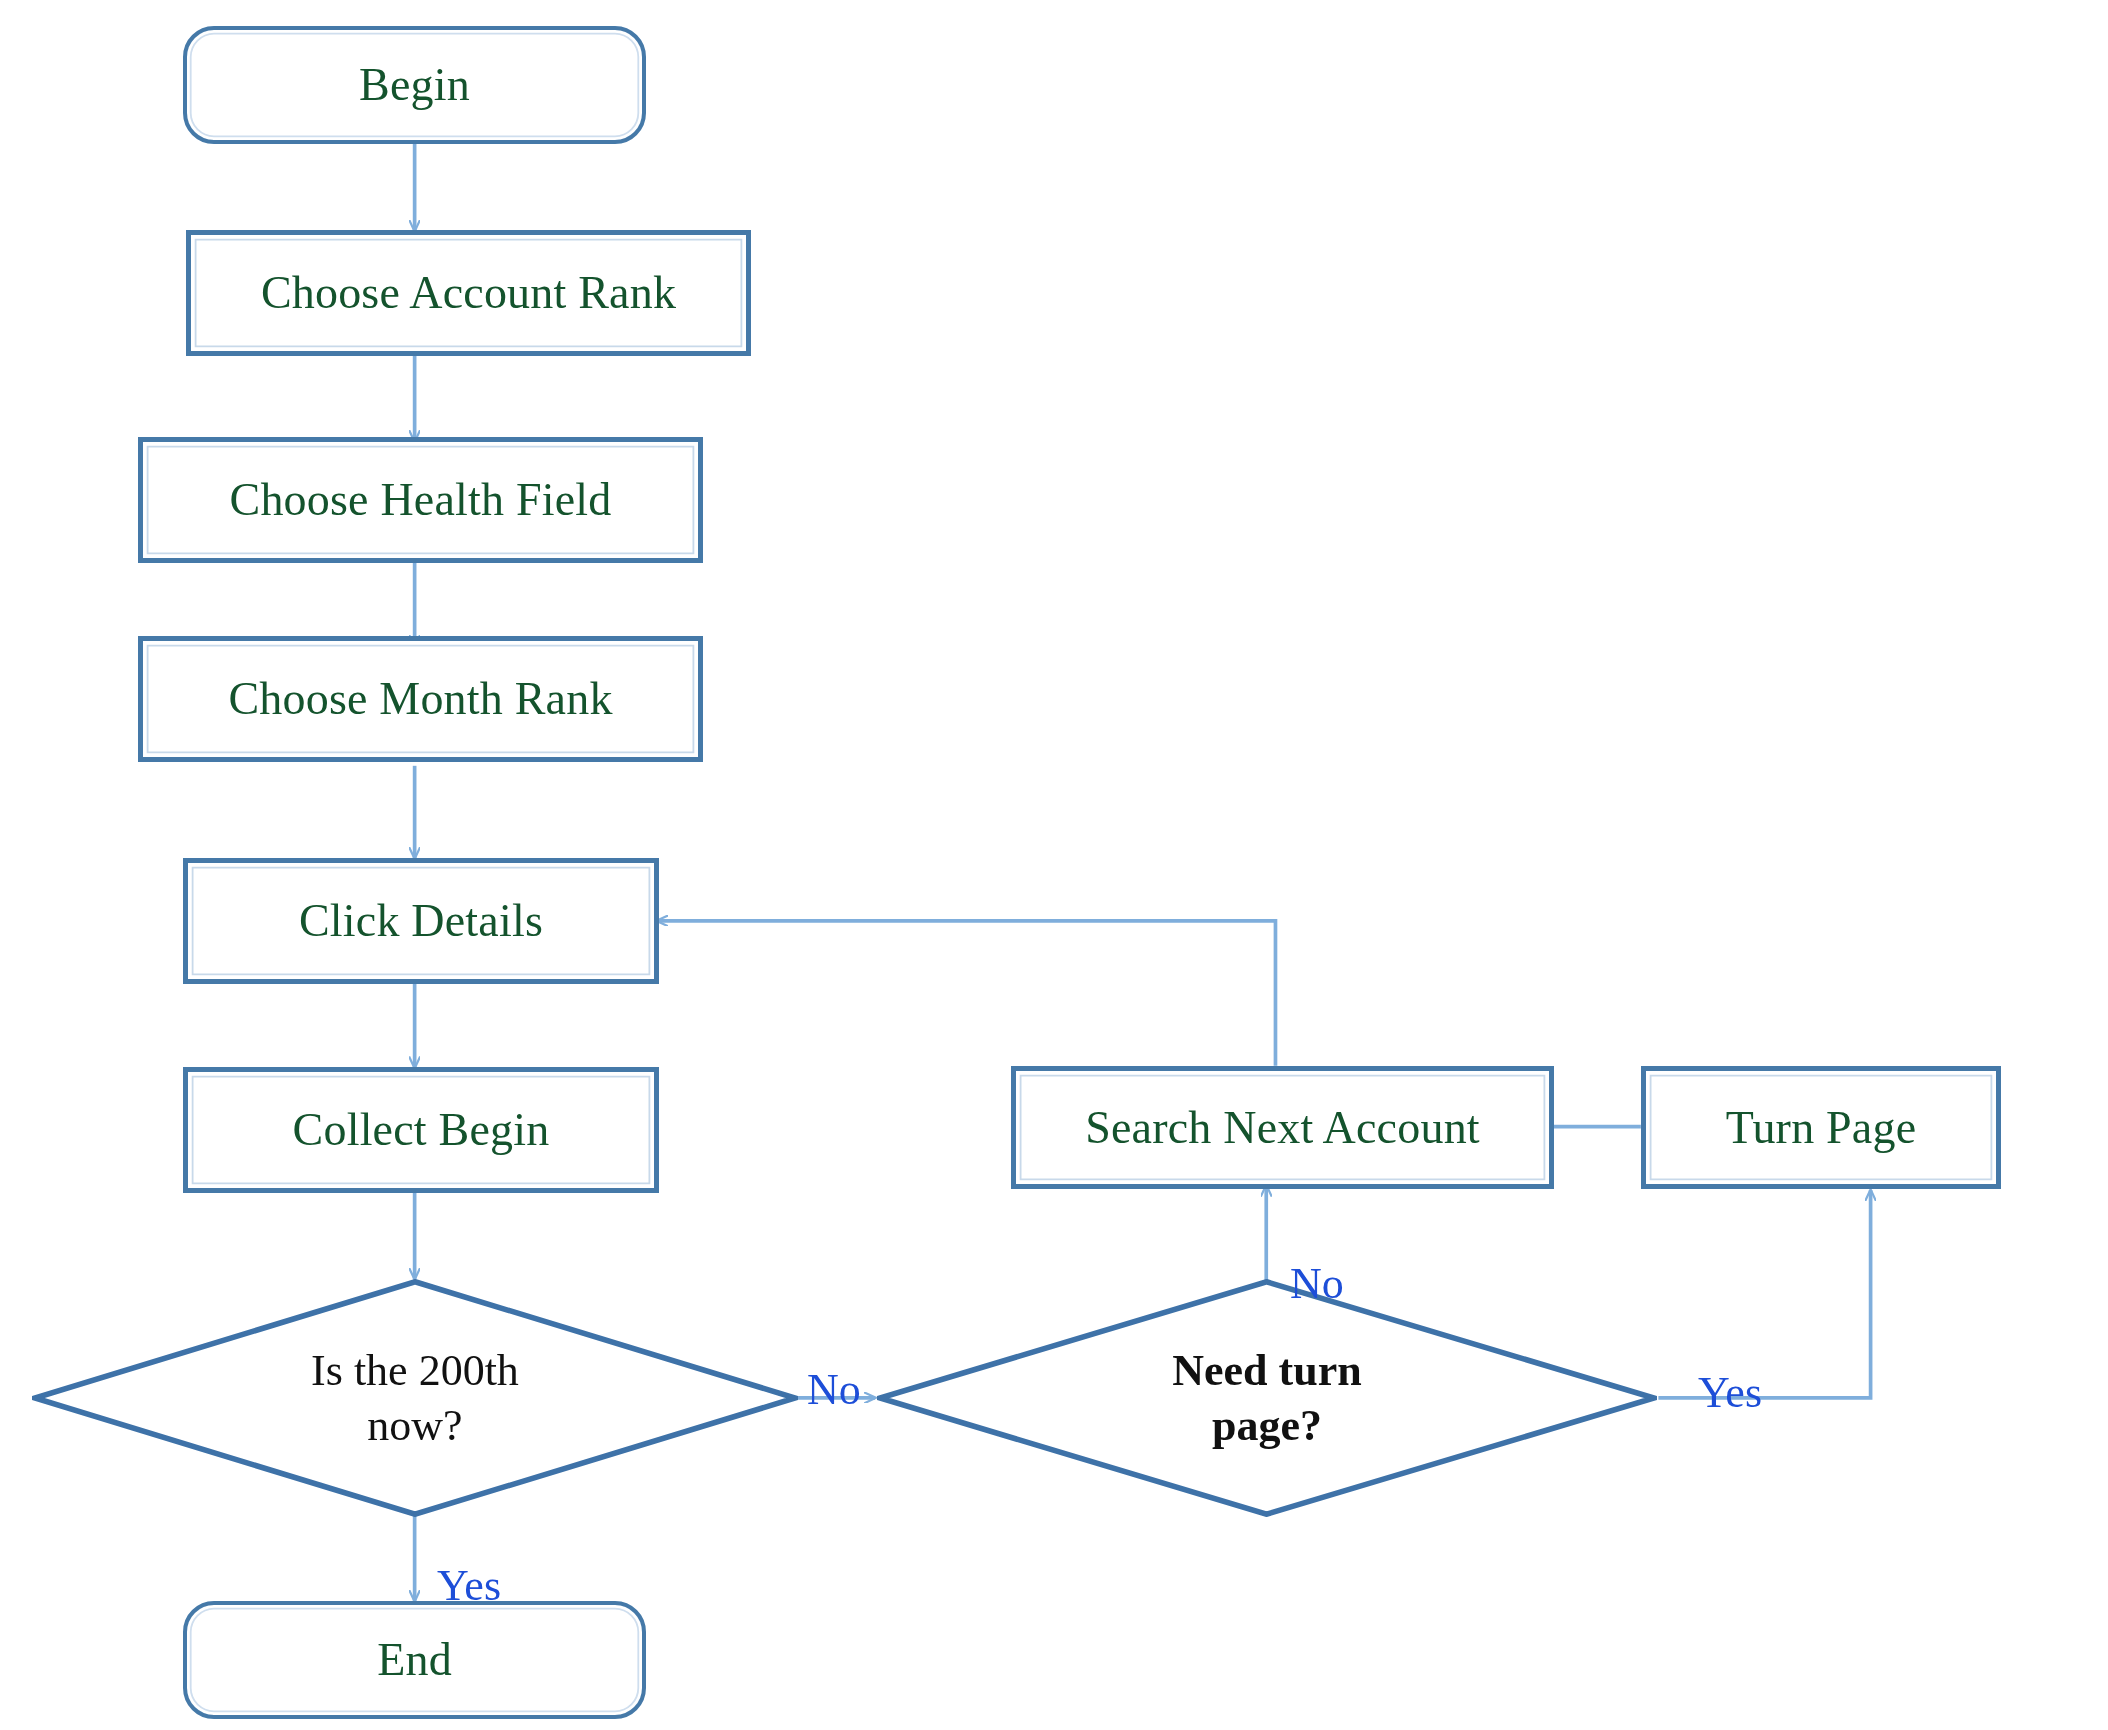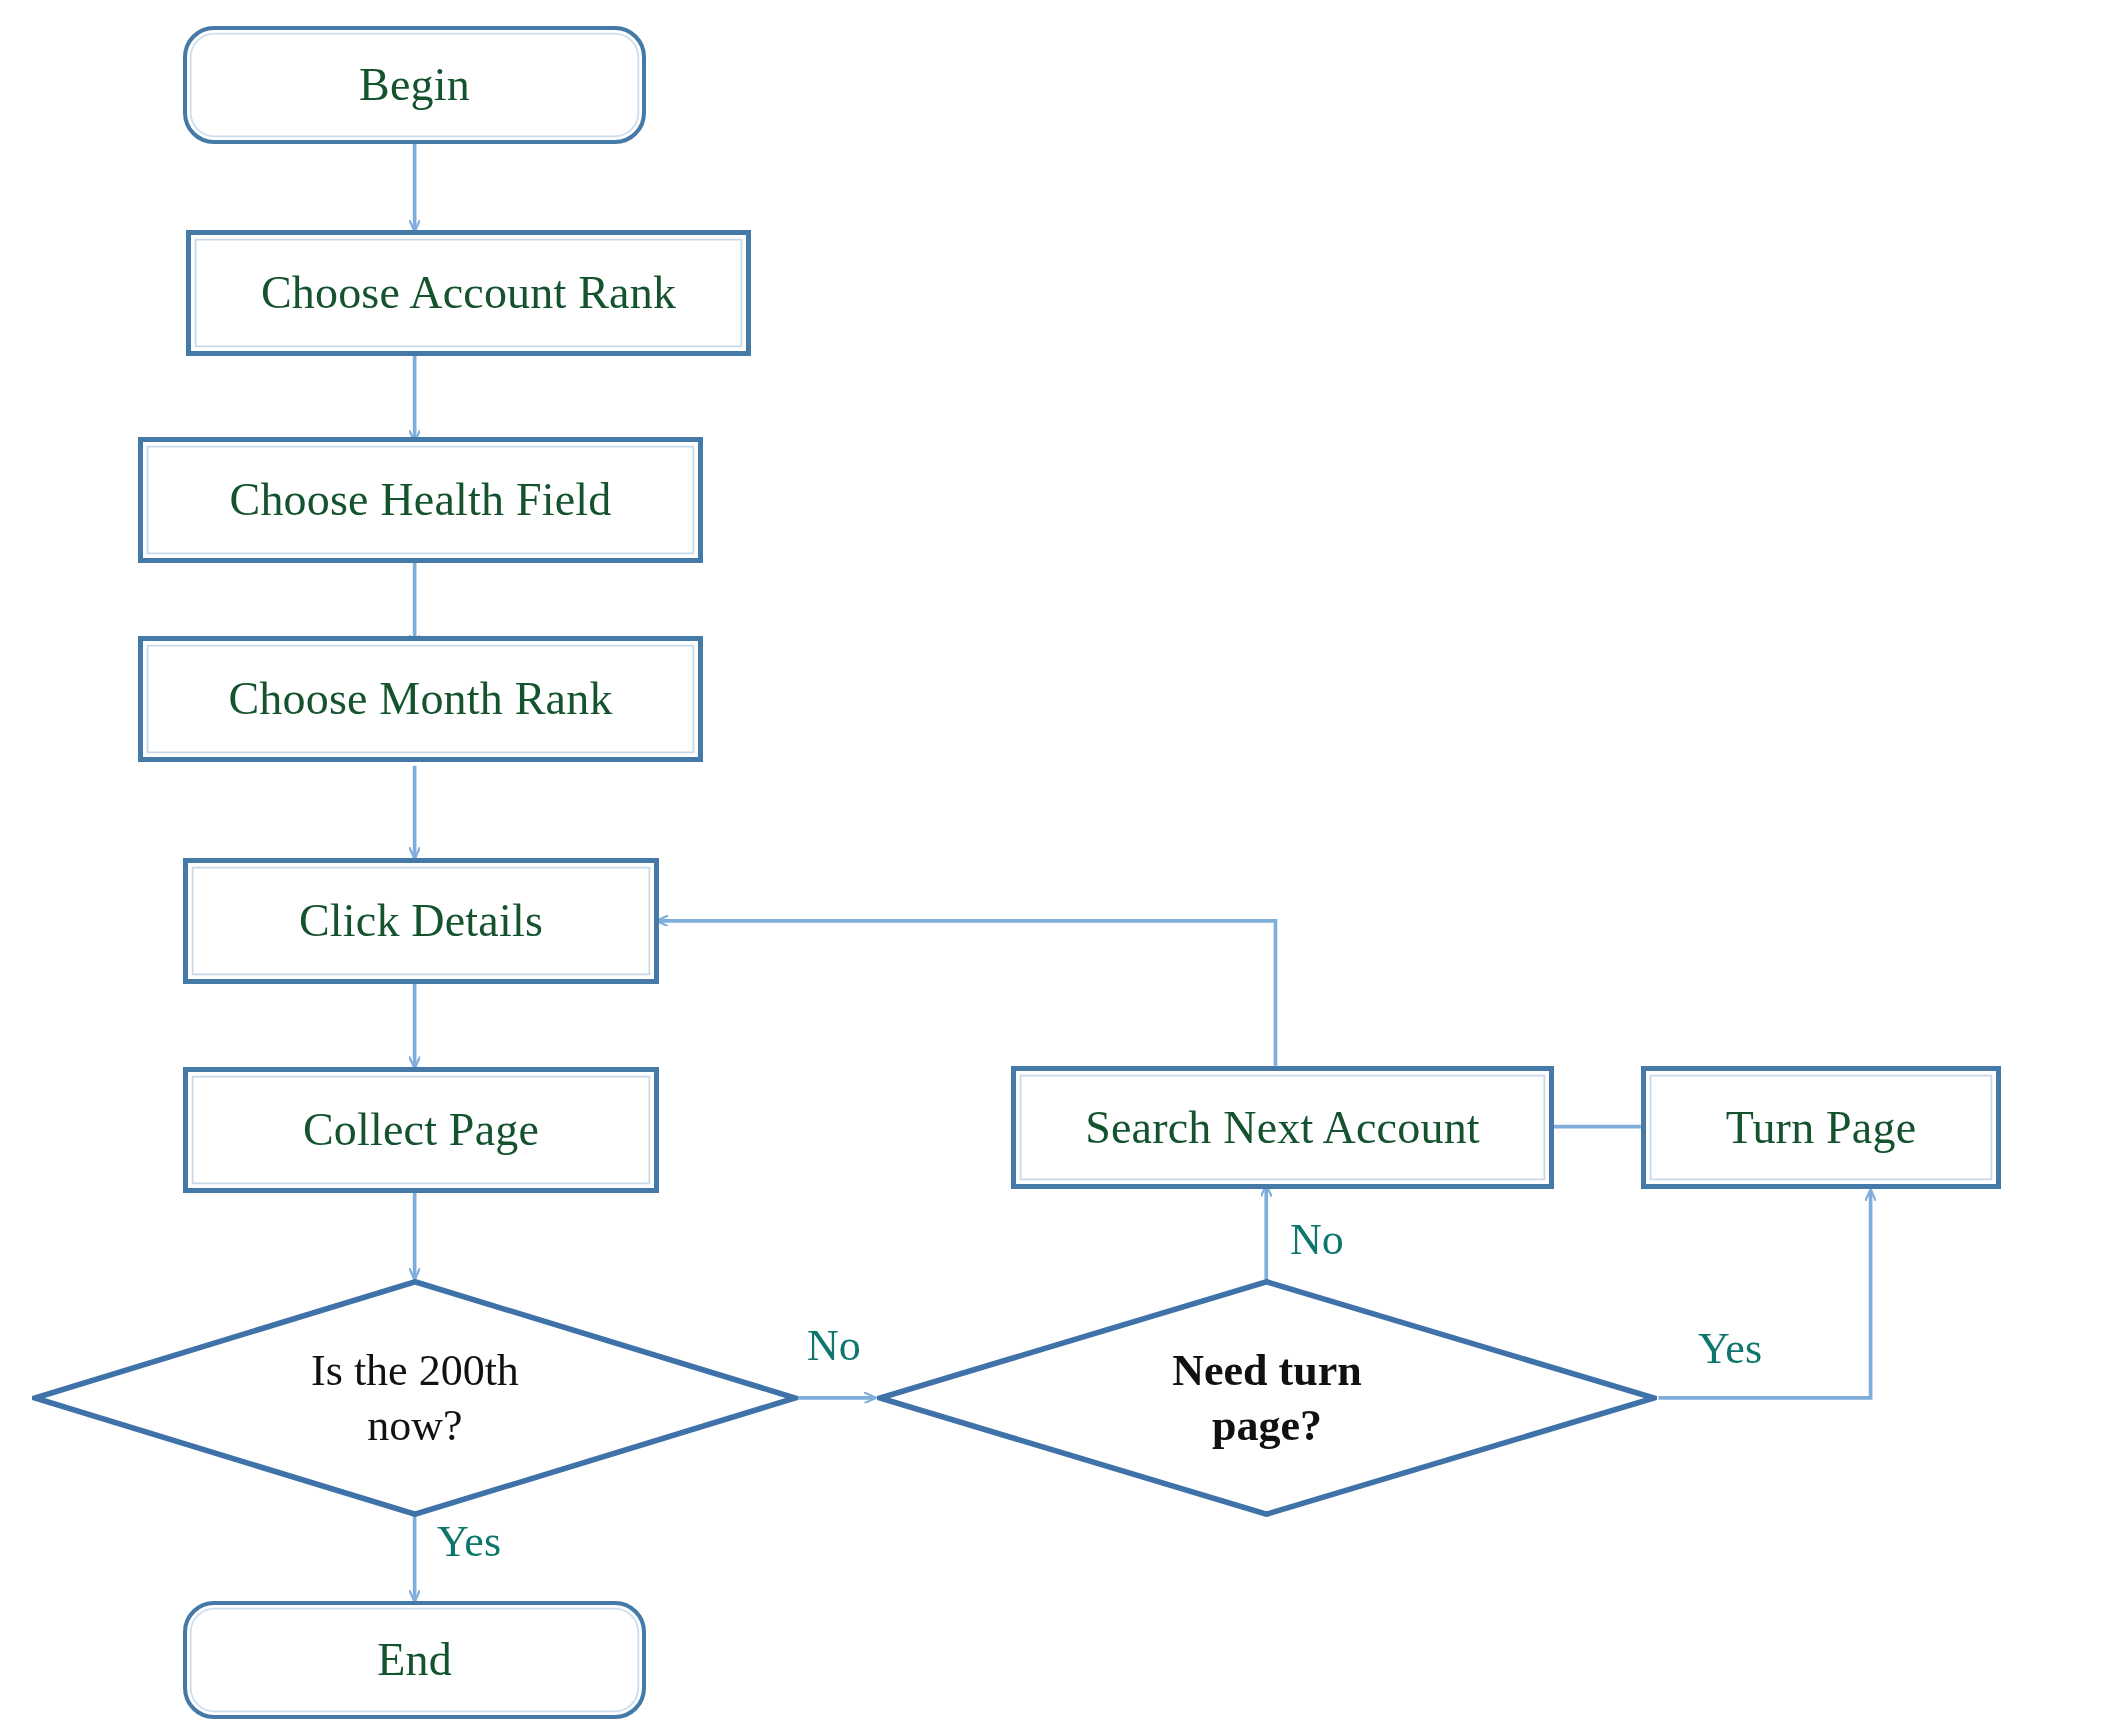--- a/index.html
+++ b/index.html
@@ -20,21 +20,21 @@
 
   .label{display:block;padding:0 9.2px;}
 
   
   .diamond{position:absolute;}
   .diamond svg{display:block;width:100%;height:100%;}
   .diamond .dtext{position:absolute;inset:0;display:flex;align-items:center;
                   justify-content:center;text-align:center;color:#111;line-height:1.25;}
 
   
-  .elabel{position:absolute;color:#0f766e;white-space:pre;}
+  .elabel{position:absolute;color:#1d4ed8;white-space:pre;margin-top:44px;}
 
   #wires{position:absolute;inset:0;width:2109px;height:1730px;pointer-events:none;}
 </style>
 </head>
 <body>
 
 <div id="stage">
 
   <svg id="wires" viewBox="0 0 2285 1875" xmlns="http://www.w3.org/2000/svg">
     <defs>
@@ -84,21 +84,21 @@
 
   <div class="node box" style="left:138px;top:636px;width:565px;height:126px;font-size:46px;">
     <span class="label">Choose Month Rank</span>
   </div>
 
   <div class="node box" style="left:183px;top:858px;width:476px;height:126px;font-size:46px;">
     <span class="label">Click Details</span>
   </div>
 
   <div class="node box" style="left:183px;top:1067px;width:476px;height:126px;font-size:46px;">
-    <span class="label">Collect Page</span>
+    <span class="label">Collect Begin</span>
   </div>
 
   <div class="diamond" style="left:32px;top:1279px;width:766px;height:238px;">
     <svg viewBox="0 0 830 258" xmlns="http://www.w3.org/2000/svg">
       <polygon points="415,3 827,129 415,255 3,129" fill="#ffffff" stroke="#3e72a8" stroke-width="6"></polygon>
     </svg>
     <div class="dtext" style="font-size:44px;">
       <span>
         <span>Is the 200th</span><br>
         <span>now?</span>

